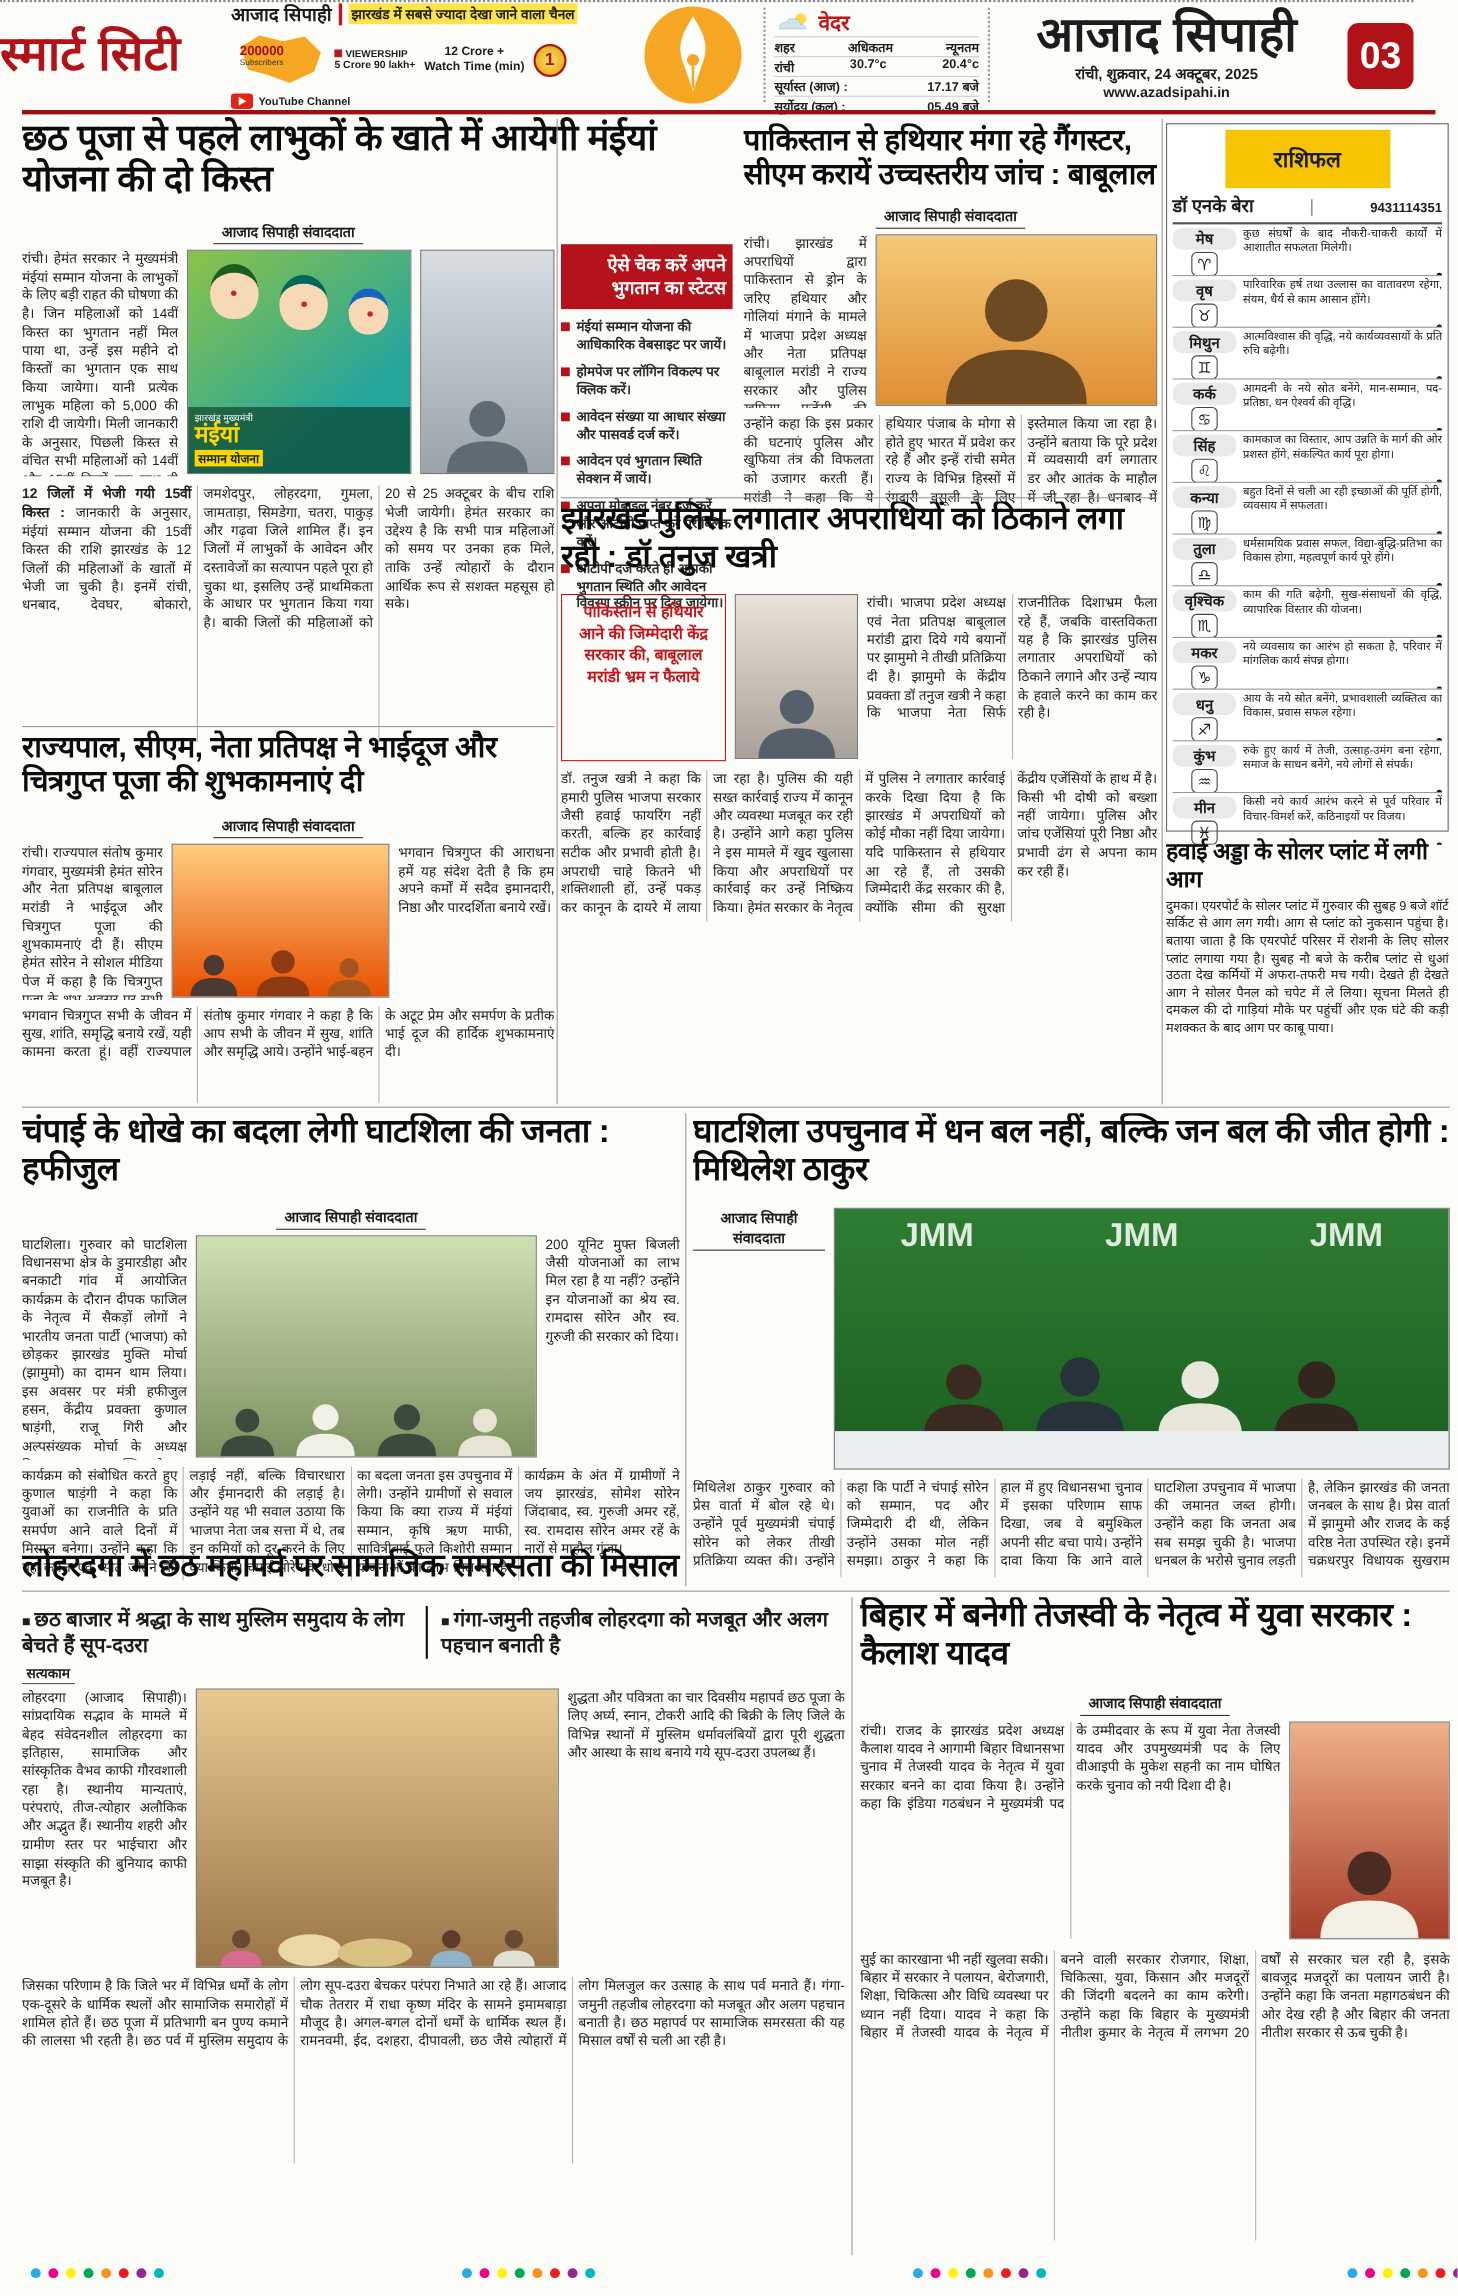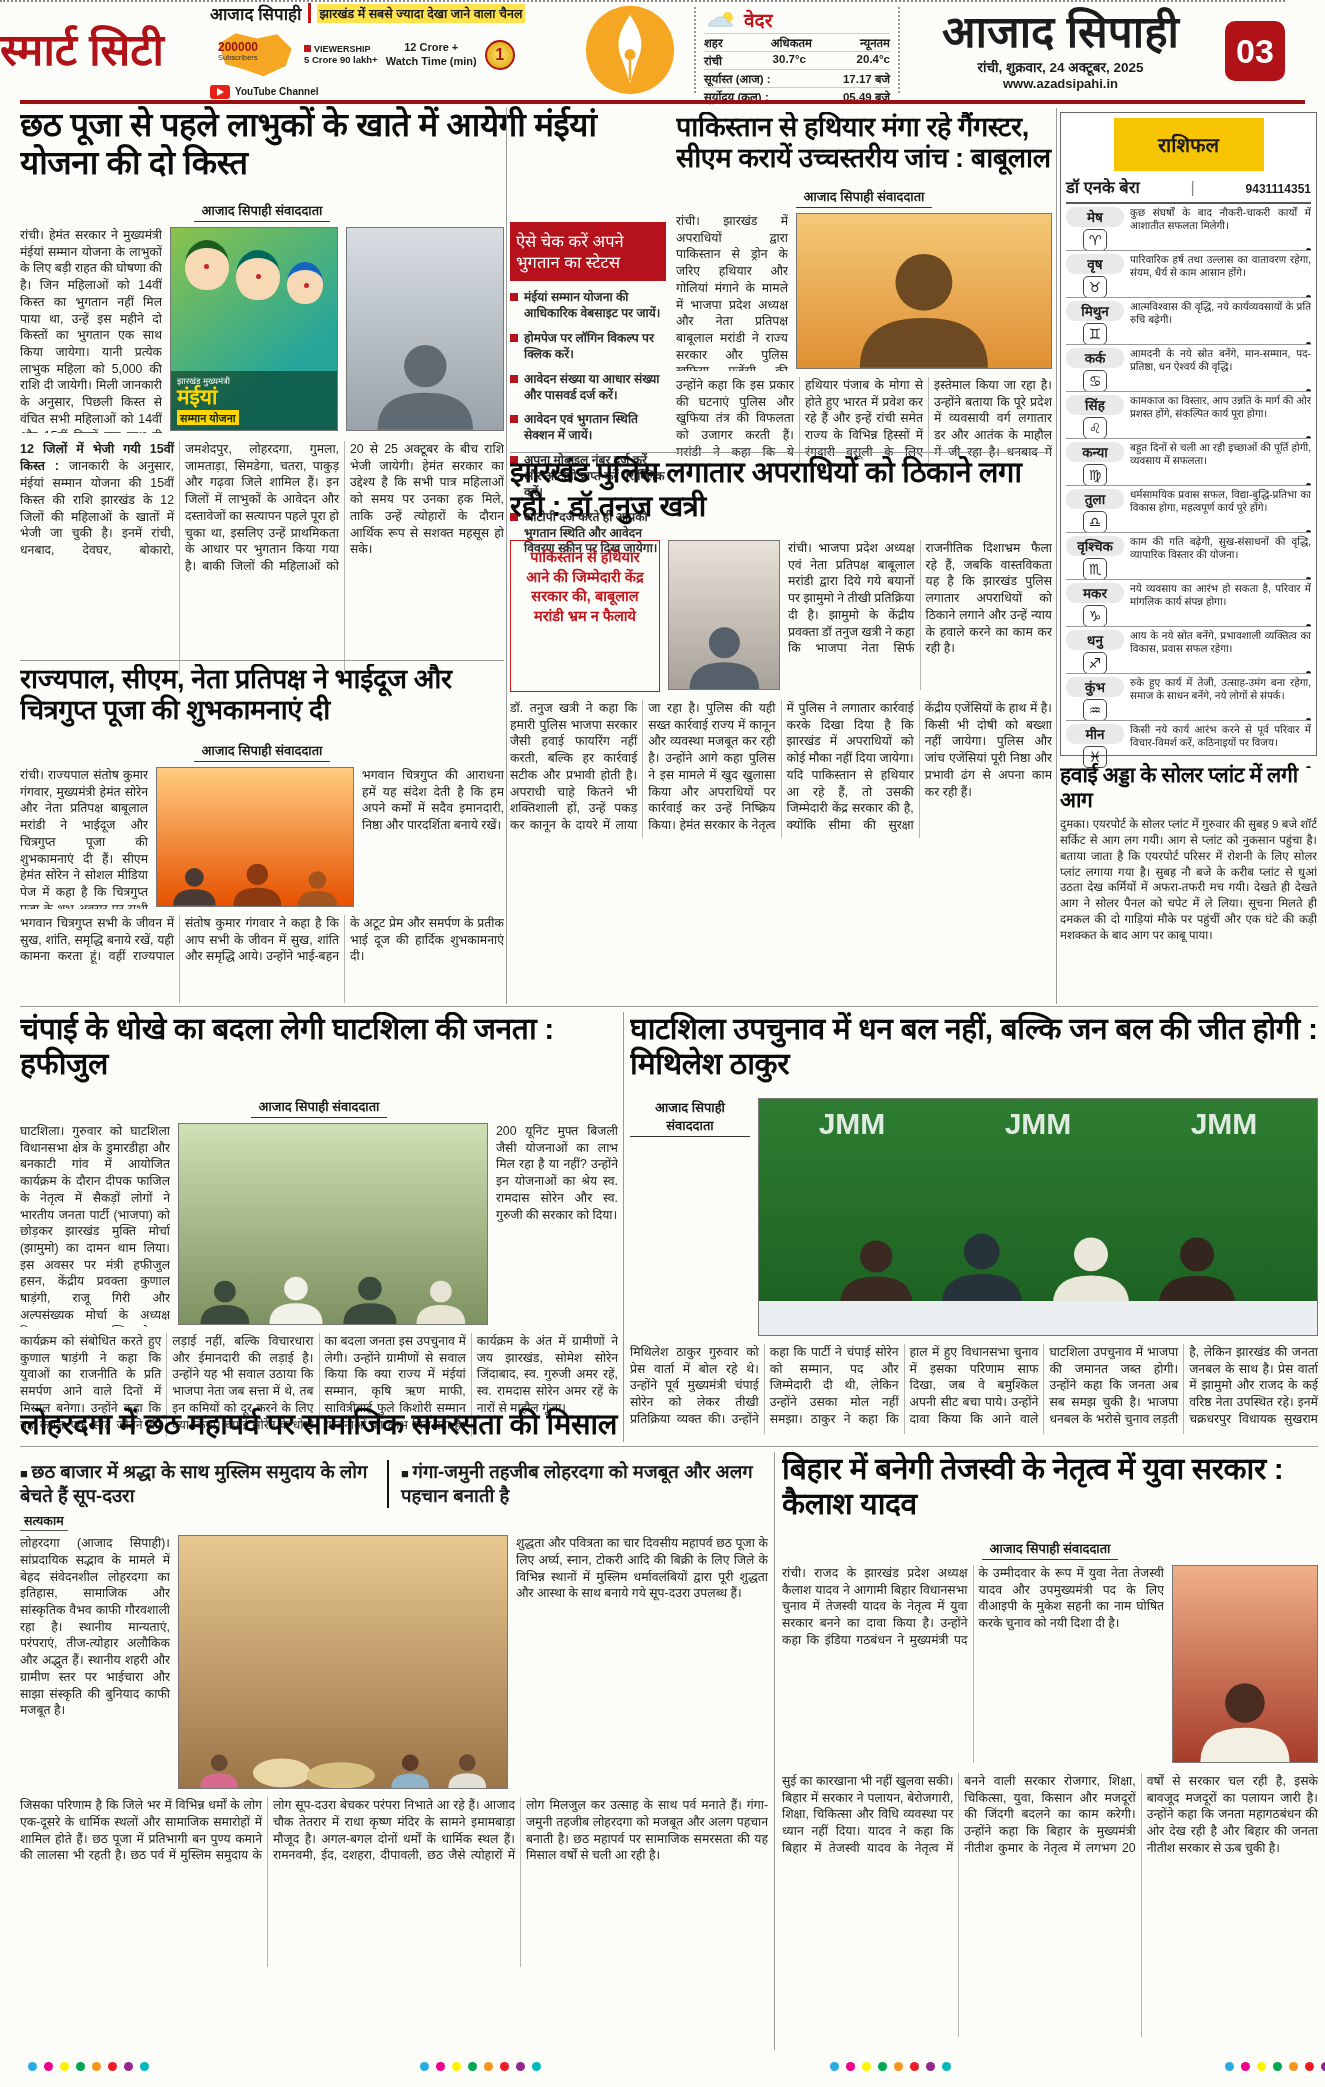--- a/index.html
+++ b/index.html
@@ -47,21 +47,21 @@
 .wrow{display:flex;justify-content:space-between;border-top:1px solid #ccc;padding:1px 0;font-weight:700}
 .wrow .wl{font-weight:700}
 .mastright{flex:1;position:relative;text-align:center;padding-right:76px}
 .mname{font-size:44px;font-weight:800;line-height:1.05}
 .mdate{font-weight:700;font-size:13.5px;margin-top:2px}
 .msite{font-weight:700;font-size:13px}
 .pageno{position:absolute;right:0;top:12px;width:60px;height:60px;background:#b01217;border-radius:10px;color:#fff;font-size:34px;font-weight:800;display:flex;align-items:center;justify-content:center}
 #redrule{left:20px;top:100px;width:1285px;height:4px;background:#9a1013;position:absolute}
 
 #statusbox{left:510px;top:222px;width:156px;height:412px}
-.sbt{background:#b5121b;color:#fff;font-weight:400;font-size:16.5px;text-align:left;padding:9px 6px;line-height:1.25}
+.sbt{background:#b5121b;color:#fff;font-weight:700;font-size:16.5px;text-align:right;padding:9px 6px;line-height:1.25}
 .sbi{display:flex;gap:6px;margin-top:9px;font-size:12.2px;font-weight:700;line-height:1.3;color:#2b2b2b}
 .sbi::before{content:"";flex:none;width:8px;height:8px;background:#b5121b;margin-top:3px}
 
 #rashifal{left:1060px;top:112px;width:257px;height:644px;border:1.5px solid #666;padding:3px 5px;background:#fff}
 .ztitle{width:150px;margin:2px auto;background:#f6c400;text-align:center;font-weight:800;font-size:20px;padding:13px 0}
 .zastro{display:flex;align-items:baseline;justify-content:space-between;gap:5px;border-bottom:2px solid #555;padding:2px 0 4px}
 .zastro b{font-size:16.5px;font-weight:800}
 .zastro i{font-style:normal;color:#888}
 .zastro span{font-size:12px;font-weight:700}
 .zrow{display:flex;gap:6px;height:47px;overflow:hidden;border-bottom:1px solid #999;position:relative;padding-top:3px}
@@ -70,21 +70,21 @@
 .zl{width:58px;flex:none}
 .zname{display:block;background:#e9e9e9;border-radius:9px;text-align:center;font-weight:800;font-size:13.5px;padding:1px 0}
 .zicon{display:block;width:24px;height:22px;margin:2px auto 0;border:1px solid #444;border-radius:5px;text-align:center;font-size:14px;line-height:21px}
 .ztext{font-size:10.3px;line-height:1.26;text-align:justify}
 
 #solar{left:1060px;top:762px;width:257px;height:240px}
 #solar h3{font-size:21px;line-height:1.2}
 
 #maiyahead{left:20px;top:106px;width:648px;height:92px;font-size:33px}
 #a1{left:20px;top:198px;width:484px;height:460px}
-.poster{width:168px;height:204px;background:linear-gradient(140deg,#8bc34a,#26a69a 70%)}
+.poster{width:204px;height:204px;background:linear-gradient(140deg,#8bc34a,#26a69a 70%)}
 .pfaces{position:absolute;left:10px;top:12px;right:10px;display:flex;justify-content:space-around}
 .face{width:44px;height:50px;border-radius:50% 50% 45% 45%;background:#f7d9b5;border-top:8px solid #1b5e20;position:relative}
 .face.f2{border-top-color:#00695c;margin-top:10px}
 .face.f3{border-top-color:#1565c0;margin-top:22px;width:36px;height:42px}
 .face::after{content:"";position:absolute;left:45%;top:38%;width:5px;height:5px;border-radius:50%;background:#c62828}
 .ptx{position:absolute;left:0;right:0;bottom:0;background:rgba(0,40,20,.55);padding:4px 6px;color:#fff}
 .ptx .p1{display:block;font-size:8.5px}
 .ptx .p2{display:block;font-size:21px;font-weight:800;color:#ffd600;line-height:1.05}
 .ptx .p3{display:inline-block;font-size:11px;font-weight:800;color:#102a12;background:#ffd600;padding:0 3px;margin-top:2px}
 #a2{left:676px;top:112px;width:376px;height:340px}

